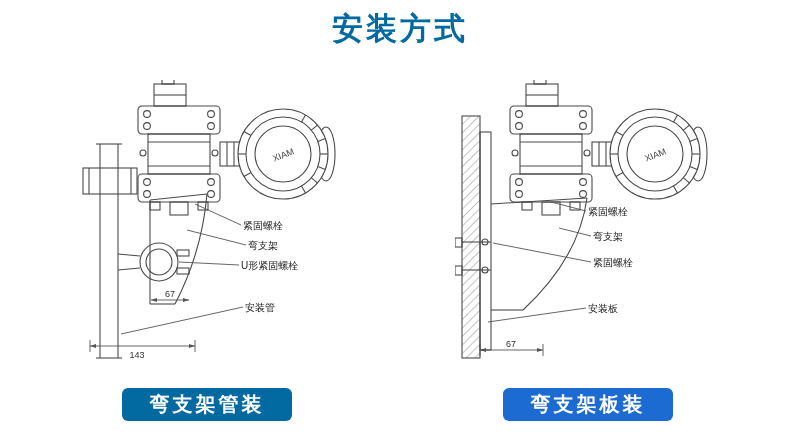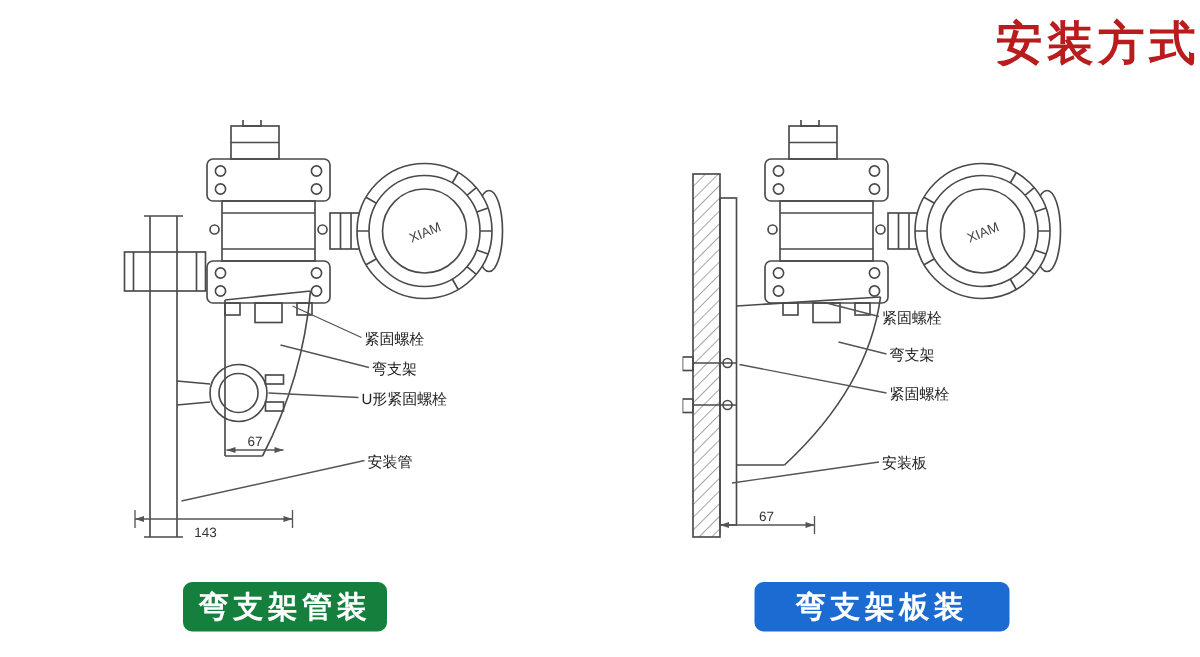--- a/index.html
+++ b/index.html
@@ -1,22 +1,22 @@
 <!DOCTYPE html>
 <html><head>
 <meta charset="utf-8">
 <style>
   html,body{margin:0;padding:0;}
   body{
     width:800px;height:438px;position:relative;background:#ffffff;overflow:hidden;
     font-family:"Liberation Sans","DejaVu Sans",sans-serif;
   }
   .page-title{
-    position:absolute;top:8px;left:0;width:800px;text-align:right;
-    font-size:31px;font-weight:700;color:#b91c1c;letter-spacing:3px;
+    position:absolute;top:8px;left:0;width:800px;text-align:center;
+    font-size:31px;font-weight:700;color:#0369a1;letter-spacing:3px;
   }
   .fig{position:absolute;}
   svg text{font-family:"Liberation Sans","DejaVu Sans",sans-serif;}
   .lbl{font-size:10px;fill:#222;}
   .dim{font-size:9px;fill:#333;text-anchor:middle;}
   .dial{font-size:9px;fill:#444;text-anchor:middle;}
   .btn{
     position:absolute;top:388px;height:33px;border-radius:6px;
     display:flex;align-items:center;justify-content:center;
     color:#ffffff;font-size:20px;font-weight:700;letter-spacing:3px;
@@ -165,18 +165,18 @@
     <polygon points="25,270 31,268 31,272"></polygon>
     <polygon points="88,270 82,268 82,272"></polygon>
   </g>
   <text x="56" y="267" class="dim">67</text>
   <text x="133" y="135" class="lbl">紧固螺栓</text>
   <text x="138" y="160" class="lbl">弯支架</text>
   <text x="138" y="186" class="lbl">紧固螺栓</text>
   <text x="133" y="232" class="lbl">安装板</text>
 </svg>
 
-<div class="btn" style="left: 122px; width: 136px; background-color: #15803d;">
+<div class="btn" style="left: 122px; width: 170px; background-color: #0369a1;">
   <span>弯支架管装</span>
 </div>
 <div class="btn" style="left: 503px; width: 170px; background-color: rgb(28, 107, 211); text-align: center;">
   <span>弯支架板装</span>
 </div>
 
 </body></html>

